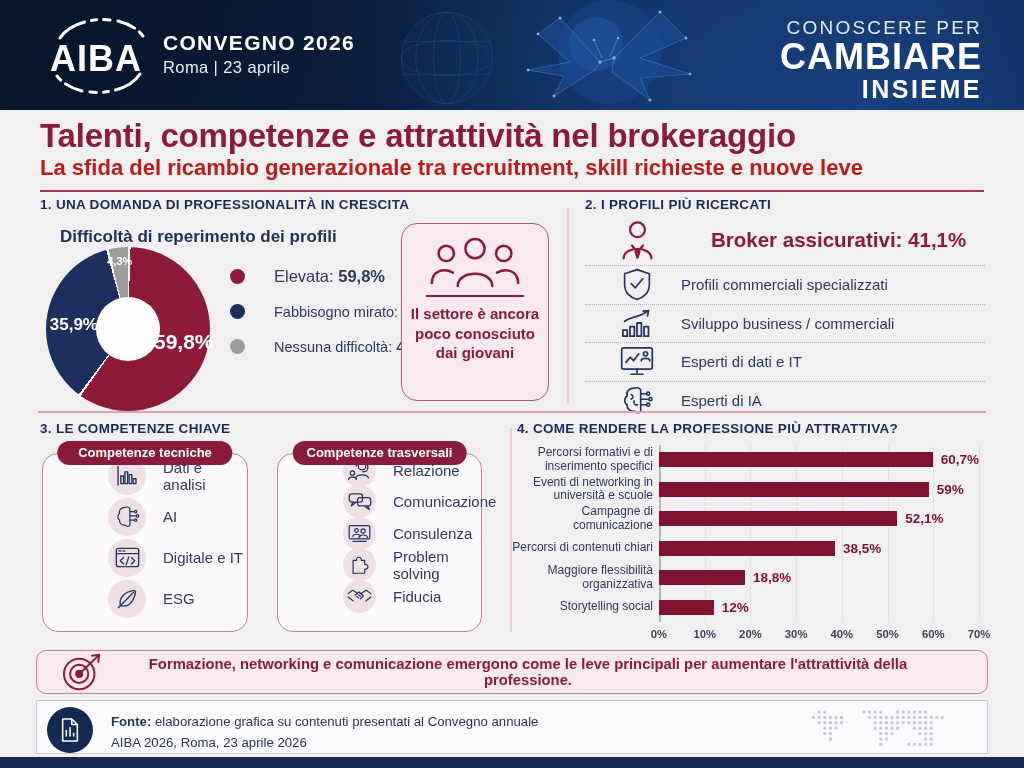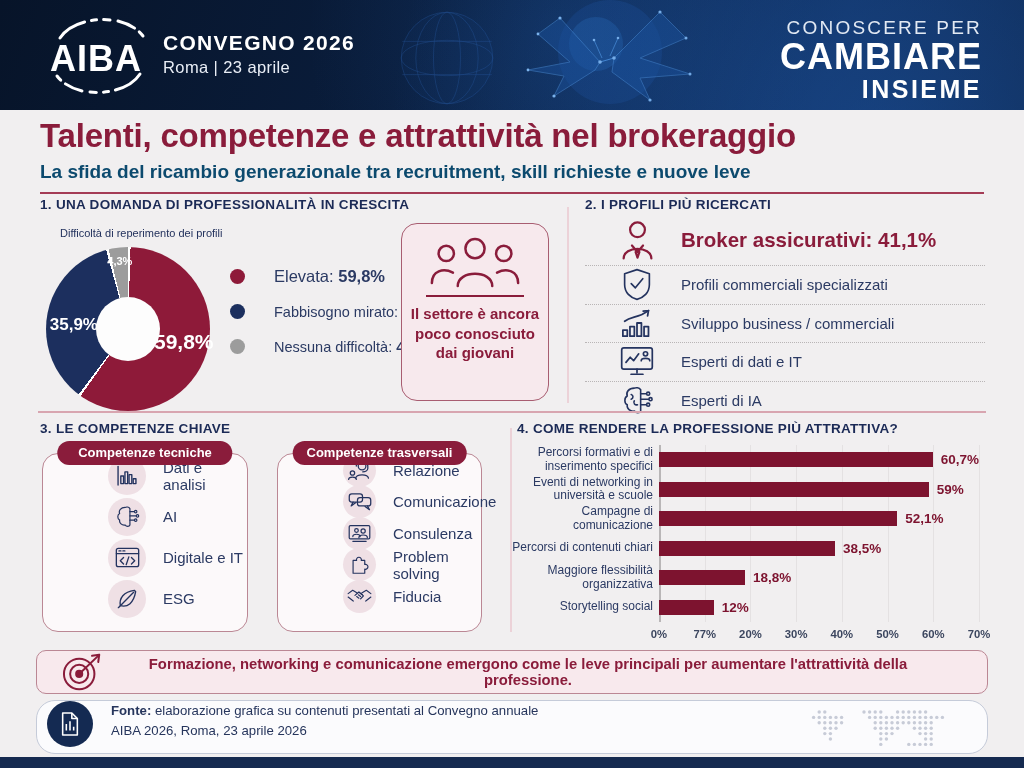--- a/index.html
+++ b/index.html
@@ -23,29 +23,29 @@
   .event-title { color:#fff; font-size:21px; font-weight:bold; letter-spacing:1.3px; }
   .event-sub { color:#e9eef6; font-size:16.5px; letter-spacing:.4px; margin-top:3px; font-weight:normal; }
   .tagline { position:absolute; right:42px; top:17px; text-align:right; z-index:2; }
   .tag1 { color:#e2e9f3; font-size:19px; letter-spacing:2.2px; font-weight:normal; }
   .tag2 { color:#fff; font-size:36px; font-weight:bold; letter-spacing:1px; line-height:1.02; }
   .tag3 { color:#fff; font-size:25px; font-weight:bold; letter-spacing:2.5px; line-height:1.05; }
 
   
   .hero { position:absolute; left:40px; top:117px; width:944px; }
   .hero h1 { color:#8a1c3b; font-size:33px; font-weight:bold; white-space:nowrap; letter-spacing:-.2px; }
-  .hero p  { color:#0c4a6e; font-size:19px; font-weight:bold; margin-top:6px; }
+  .hero p  { color:#b91c1c; font-size:22px; font-weight:bold; }
   .hero-rule { height:2px; background:#a43b55; margin-top:9px; }
 
   
   .sec-h { color:#1b2a56; font-size:13.5px; font-weight:bold; letter-spacing:.3px; }
 
   
   .s1 { position:absolute; left:40px; top:197px; width:527px; height:214px; }
-  .s1 .chart-title { position:absolute; left:20px; top:30px; color:#22315c; font-size:11px; font-weight:normal; }
+  .s1 .chart-title { position:absolute; left:20px; top:30px; color:#22315c; font-size:17px; font-weight:bold; }
   .donut { position:absolute; left:6px; top:50px; width:164px; height:164px; border-radius:50%; }
   .donut .hole { position:absolute; left:50%; top:50%; width:64px; height:64px; border-radius:50%;
     background:#fdfdfd; transform:translate(-50%,-50%); }
   .dlabel { position:absolute; color:#fff; font-weight:bold; transform:translate(-50%,-50%); white-space:nowrap; }
   .dl-elevata    { left:84%; top:58%;  font-size:21px; }
   .dl-fabbisogno { left:17%; top:47.5%; font-size:17px; }
   .dl-nessuna    { left:45%; top:8.5%; font-size:11px; }
   .legend { position:absolute; left:190px; top:62px; }
   .lg-item { display:flex; align-items:center; gap:29px; height:35px; }
   .lg-dot { width:15px; height:15px; border-radius:50%; flex:0 0 auto; }
@@ -57,21 +57,21 @@
   .mini-card .mc-rule { width:98px; height:2px; background:#8a1c3b; margin:5px auto 7px; }
   .mini-card .mc-text { color:#8a1c3b; font-size:15px; font-weight:bold; line-height:1.3; padding:0 8px; }
 
   .v-rule1 { position:absolute; left:567px; top:207px; width:1.5px; height:196px; background:#ecd2d8; }
   .v-rule2 { position:absolute; left:510px; top:428px; width:1.5px; height:204px; background:#ecd2d8; }
   .h-rule  { position:absolute; left:38px; top:411px; width:948px; height:1.5px; background:#d8a5b0; }
 
   
   .s2 { position:absolute; left:585px; top:197px; width:400px; }
   .s2-high { height:50px; margin-top:3px; display:flex; align-items:center; gap:22px; padding-left:30px; }
-  .s2-high .hlabel { color:#8a1c3b; font-size:20.5px; font-weight:bold; }
+  .s2-high .hlabel { color:#8a1c3b; font-size:20.5px; font-weight:bold;margin-left:30px; }
   .s2-row { height:38.5px; display:flex; align-items:center; gap:22px; padding-left:30px;
     border-top:1.5px dotted #b9b5b6; }
   .s2-ico { width:44px; display:flex; justify-content:center; flex:0 0 auto; }
   .s2-row .rlabel { color:#2b3a63; font-size:15px; }
 
   
   .s3 { position:absolute; left:40px; top:421px; width:465px; }
   .comp-card { position:absolute; background:#fcf9fa; border:1.5px solid #bb8794; border-radius:16px;padding-left:48px; }
   .card-tech { left:2px;  top:32px; width:206px; height:179px; }
   .card-soft { left:237px; top:32px; width:205px; height:179px; }
@@ -106,21 +106,21 @@
   .tick { position:absolute; transform:translateX(-50%); color:#3c465f; font-size:11.3px; font-weight:bold; }
 
   
   .banner { position:absolute; left:36px; top:650px; width:952px; height:44px; background:#f8e9ed;
     border:1.5px solid #bb8794; border-radius:10px; display:flex; align-items:center; }
   .banner .b-ico { margin-left:24px; flex:0 0 auto; display:flex; }
   .banner .b-text { flex:1; text-align:center; color:#8a1c3b; font-size:14.8px; font-weight:bold; padding-right:36px; }
 
   
   .src { position:absolute; left:36px; top:700px; width:952px; height:54px; background:#fbfbfd;
-    border:1px solid #c5cbd9; border-radius:19px; display:flex; align-items:flex-start; }
+    border:1px solid #c5cbd9; border-radius:1px; display:flex; align-items:flex-end; }
   .src-badge { width:46px; height:46px; border-radius:50%; background:#142a52; margin-left:10px;
     display:flex; align-items:center; justify-content:center; flex:0 0 auto; }
   .src-text { margin-left:18px; color:#26355c; font-size:13.2px; line-height:1.55; }
   .src-text b { font-weight:bold; }
   .src-map { position:absolute; right:22px; top:8px; }
 
   .bottombar { position:absolute; left:0; top:757px; width:1024px; height:11px; background:#152a50; }
 
   svg { display:block; }
   .nstroke { stroke:#24335f; fill:none; stroke-width:2; stroke-linecap:round; stroke-linejoin:round; }
@@ -518,21 +518,21 @@
           <div class="bar-row">
             <div class="bar-label">Storytelling social</div>
             <div class="bar-track">
               <div class="bar-fill" style="width: 17.1429%; background: rgb(125, 19, 47);"></div>
               <span class="bar-val">12%</span>
             </div>
           </div>
         </div>
       <div class="s4-axis" id="bar-axis">
           <span class="tick" style="left: 0%;">0%</span>
-          <span class="tick" style="left: 14.2857%;">77%</span>
+          <span class="tick" style="left: 14.2857%;">10%</span>
           <span class="tick" style="left: 28.5714%;">20%</span>
           <span class="tick" style="left: 42.8571%;">30%</span>
           <span class="tick" style="left: 57.1429%;">40%</span>
           <span class="tick" style="left: 71.4286%;">50%</span>
           <span class="tick" style="left: 85.7143%;">60%</span>
           <span class="tick" style="left: 100%;">70%</span>
         </div>
     </div>
   </section>
 

